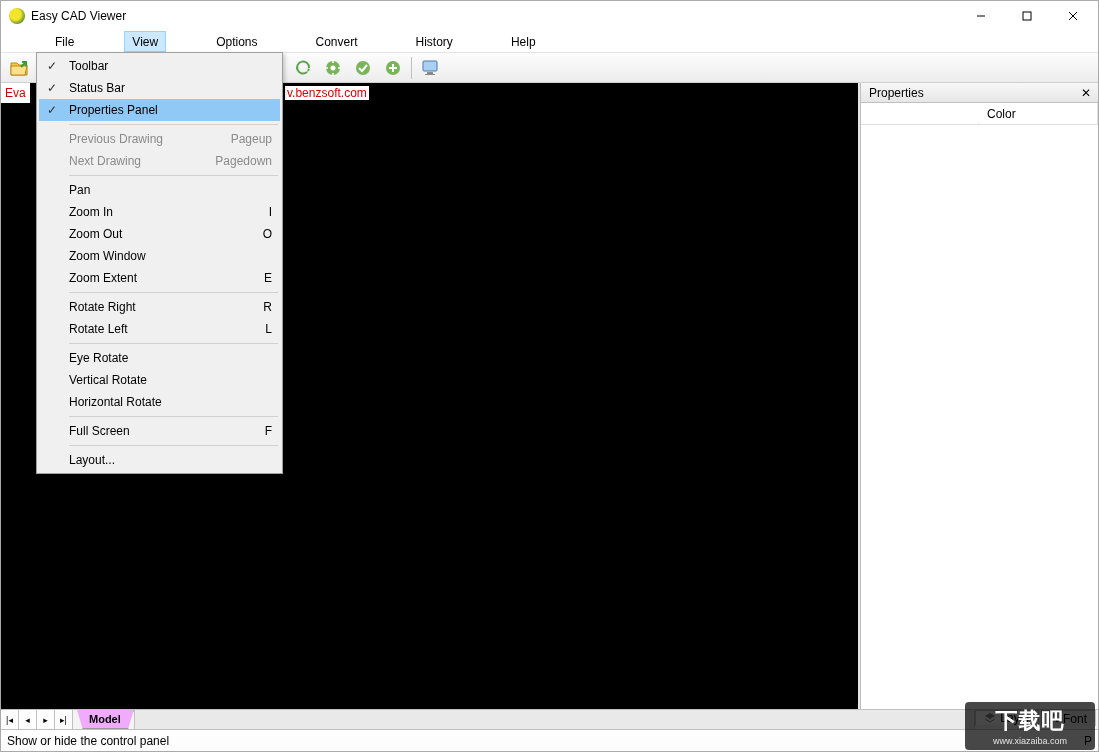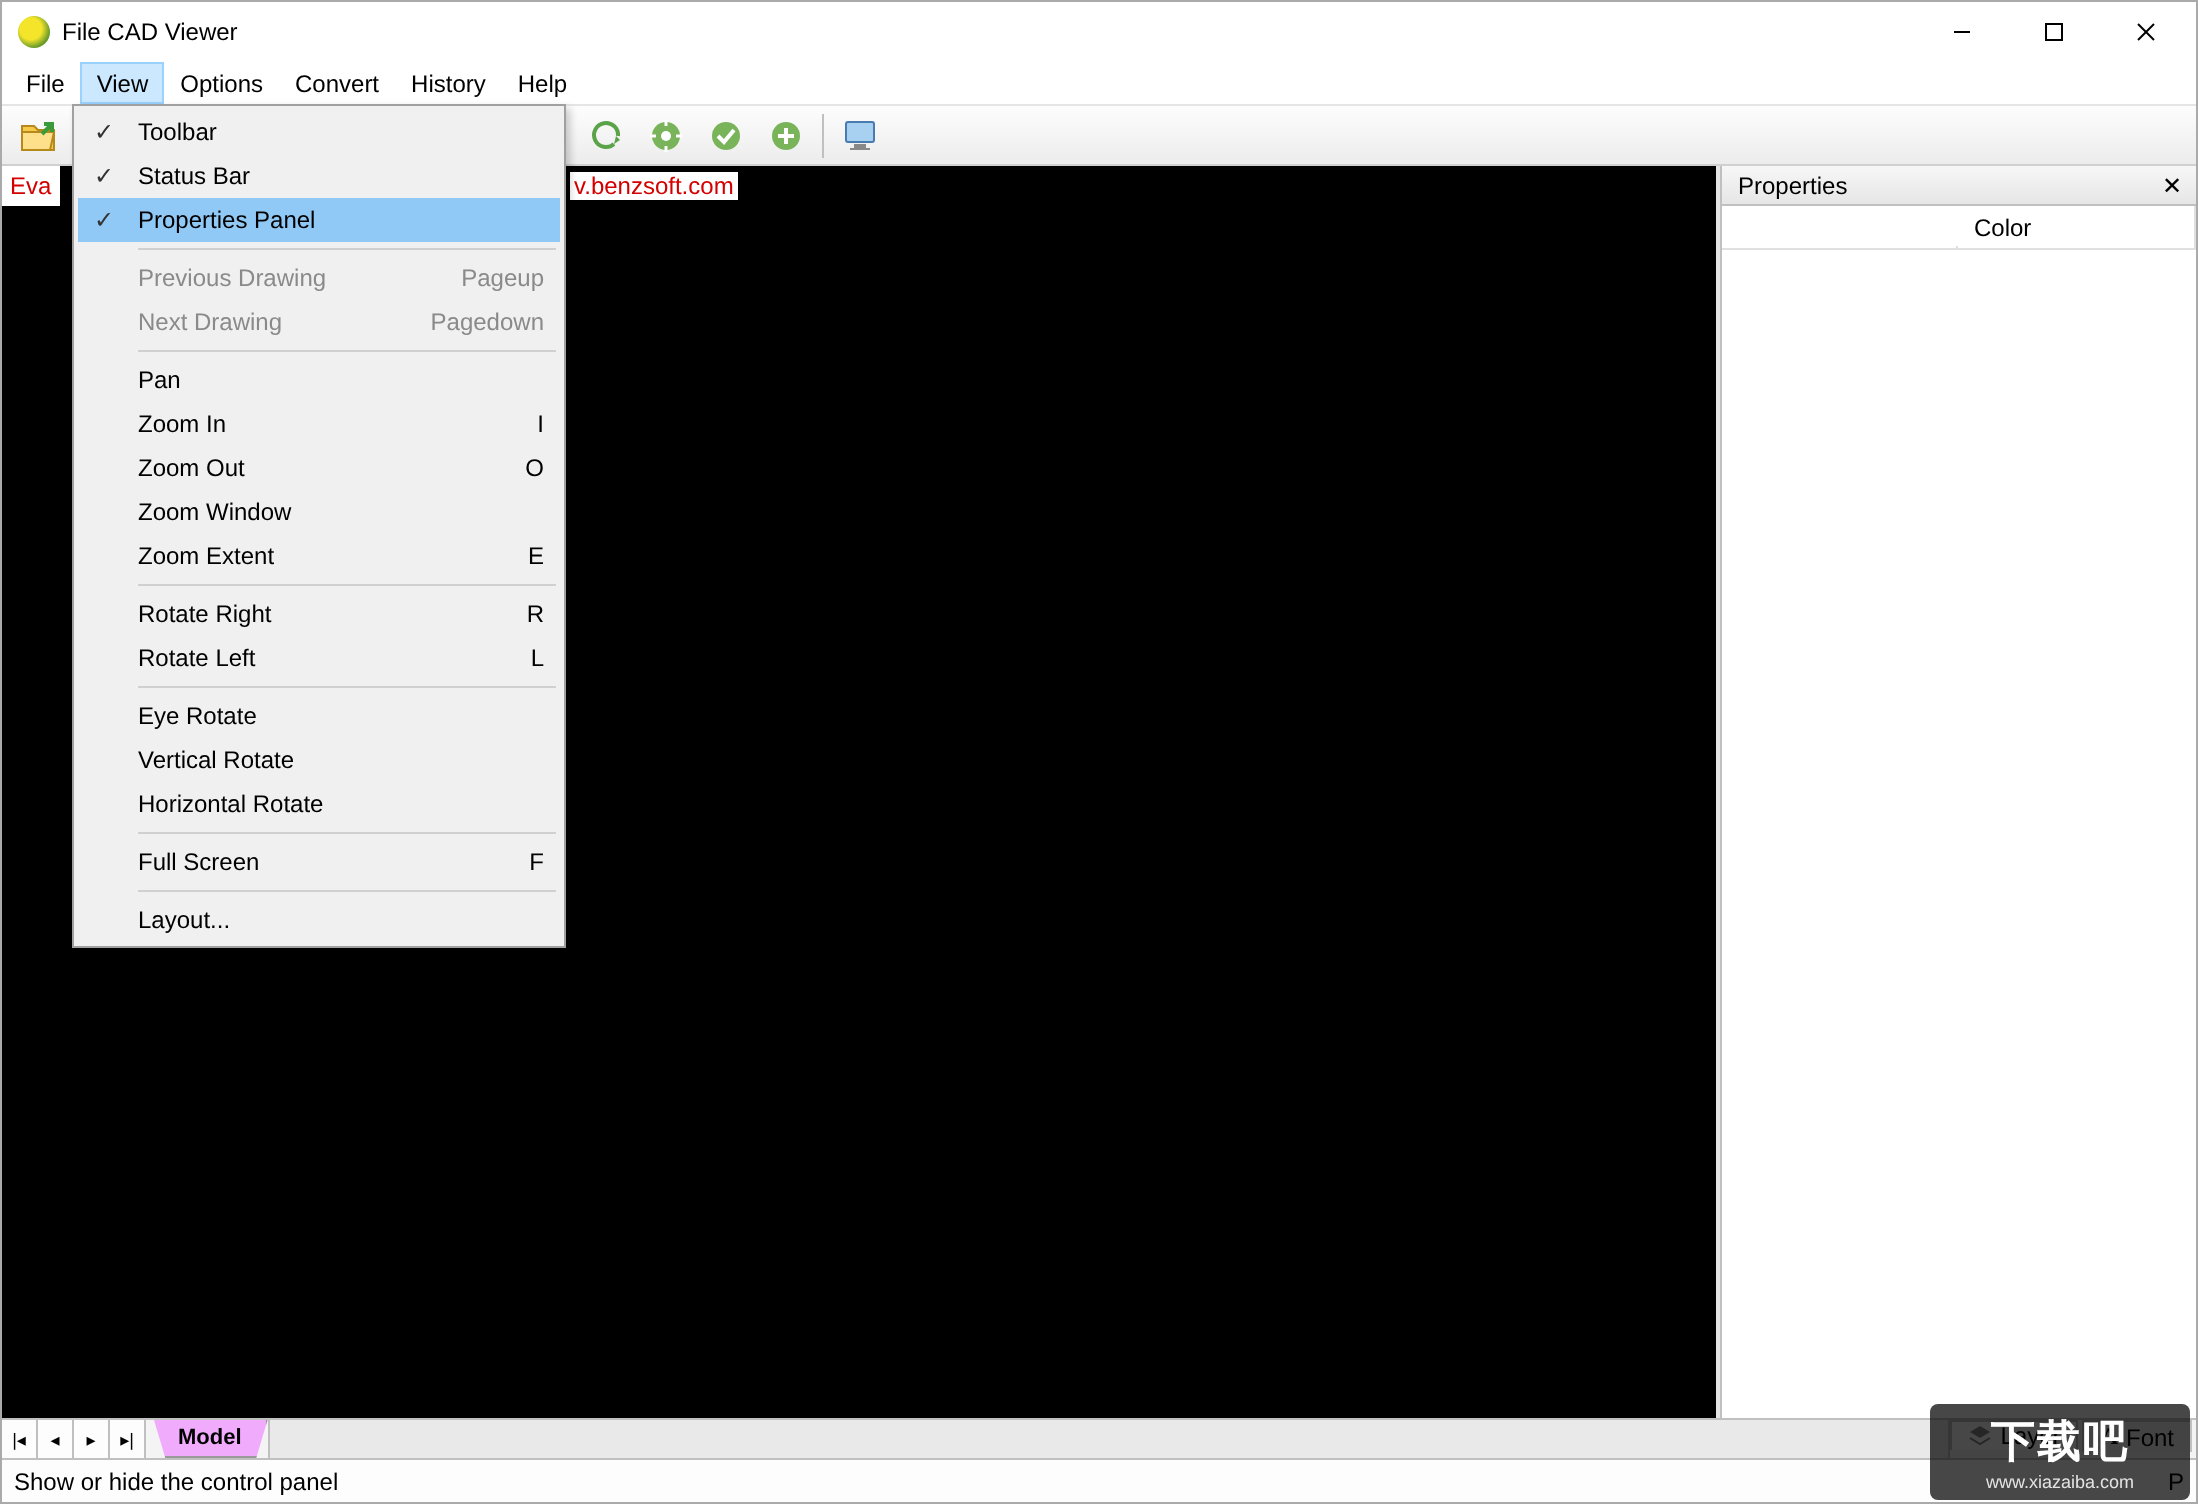--- a/index.html
+++ b/index.html
@@ -9,21 +9,21 @@
 
 .titlebar { height: 30px; display: flex; align-items: center; padding: 0 2px 0 8px; background: #fff; }
 .titlebar .app-icon { width: 16px; height: 16px; margin-right: 6px; background: radial-gradient(circle at 40% 40%, #f4e52b 0 40%, #6a9b2a 70%); border-radius: 50%; }
 .titlebar .title-text { flex: 0 0 auto; color: #000; }
 .titlebar .spacer { flex: 1; }
 .titlebar .win-btn { width: 46px; height: 30px; display: flex; align-items: center; justify-content: center; color: #000; }
 .titlebar .win-btn svg { width: 10px; height: 10px; }
 
 
 .menubar { height: 22px; display: flex; align-items: stretch; padding: 0 4px; background: #fff; border-bottom: 1px solid #e5e5e5; }
-.menu-item { padding: 0 8px; display: flex; align-items: center; cursor: default; font-size: 12px; }
+.menu-item { padding: 0 8px; display: flex; align-items: center; cursor: default; font-size: 12px; margin-left: 42px; }
 .menu-item.open { background: #cce8ff; border: 1px solid #99d1ff; padding: 0 7px; }
 
 
 .toolbar { height: 30px; display: flex; align-items: center; padding: 2px 4px; background: linear-gradient(#fdfdfd,#ececec); border-bottom: 1px solid #d0d0d0; gap: 2px; position: relative; }
 .toolbtn { width: 28px; height: 26px; display: flex; align-items: center; justify-content: center; border-radius: 3px; }
 .toolbtn svg { width: 20px; height: 20px; }
 .tool-sep { width: 1px; height: 22px; background: #c0c0c0; margin: 0 2px; }
 
 
 .dropdown { position: absolute; left: 36px; top: 52px; width: 247px; background: #f0f0f0; border: 1px solid #a0a0a0; box-shadow: 2px 2px 4px rgba(0,0,0,.2); z-index: 100; padding: 2px; }
@@ -70,21 +70,21 @@
 .watermark .wm-main { font-size: 22px; font-weight: bold; letter-spacing: 1px; font-family: "Microsoft YaHei", sans-serif; }
 .watermark .wm-sub { font-size: 9px; opacity: .85; }
 </style>
 </head>
 <body>
 
 <div class="window">
 
   <div class="titlebar">
     <div class="app-icon"></div>
-    <div class="title-text">File CAD Viewer</div>
+    <div class="title-text">Easy CAD Viewer</div>
     <div class="spacer"></div>
     <div class="win-btn">
         <svg viewBox="0 0 10 10">
           <line x1="1" y1="5" x2="9" y2="5" stroke="#000" stroke-width="1"></line>
         </svg>
       </div>
     <div class="win-btn">
         <svg viewBox="0 0 10 10">
           <rect x="1" y="1" width="8" height="8" fill="none" stroke="#000" stroke-width="1"></rect>
         </svg>

